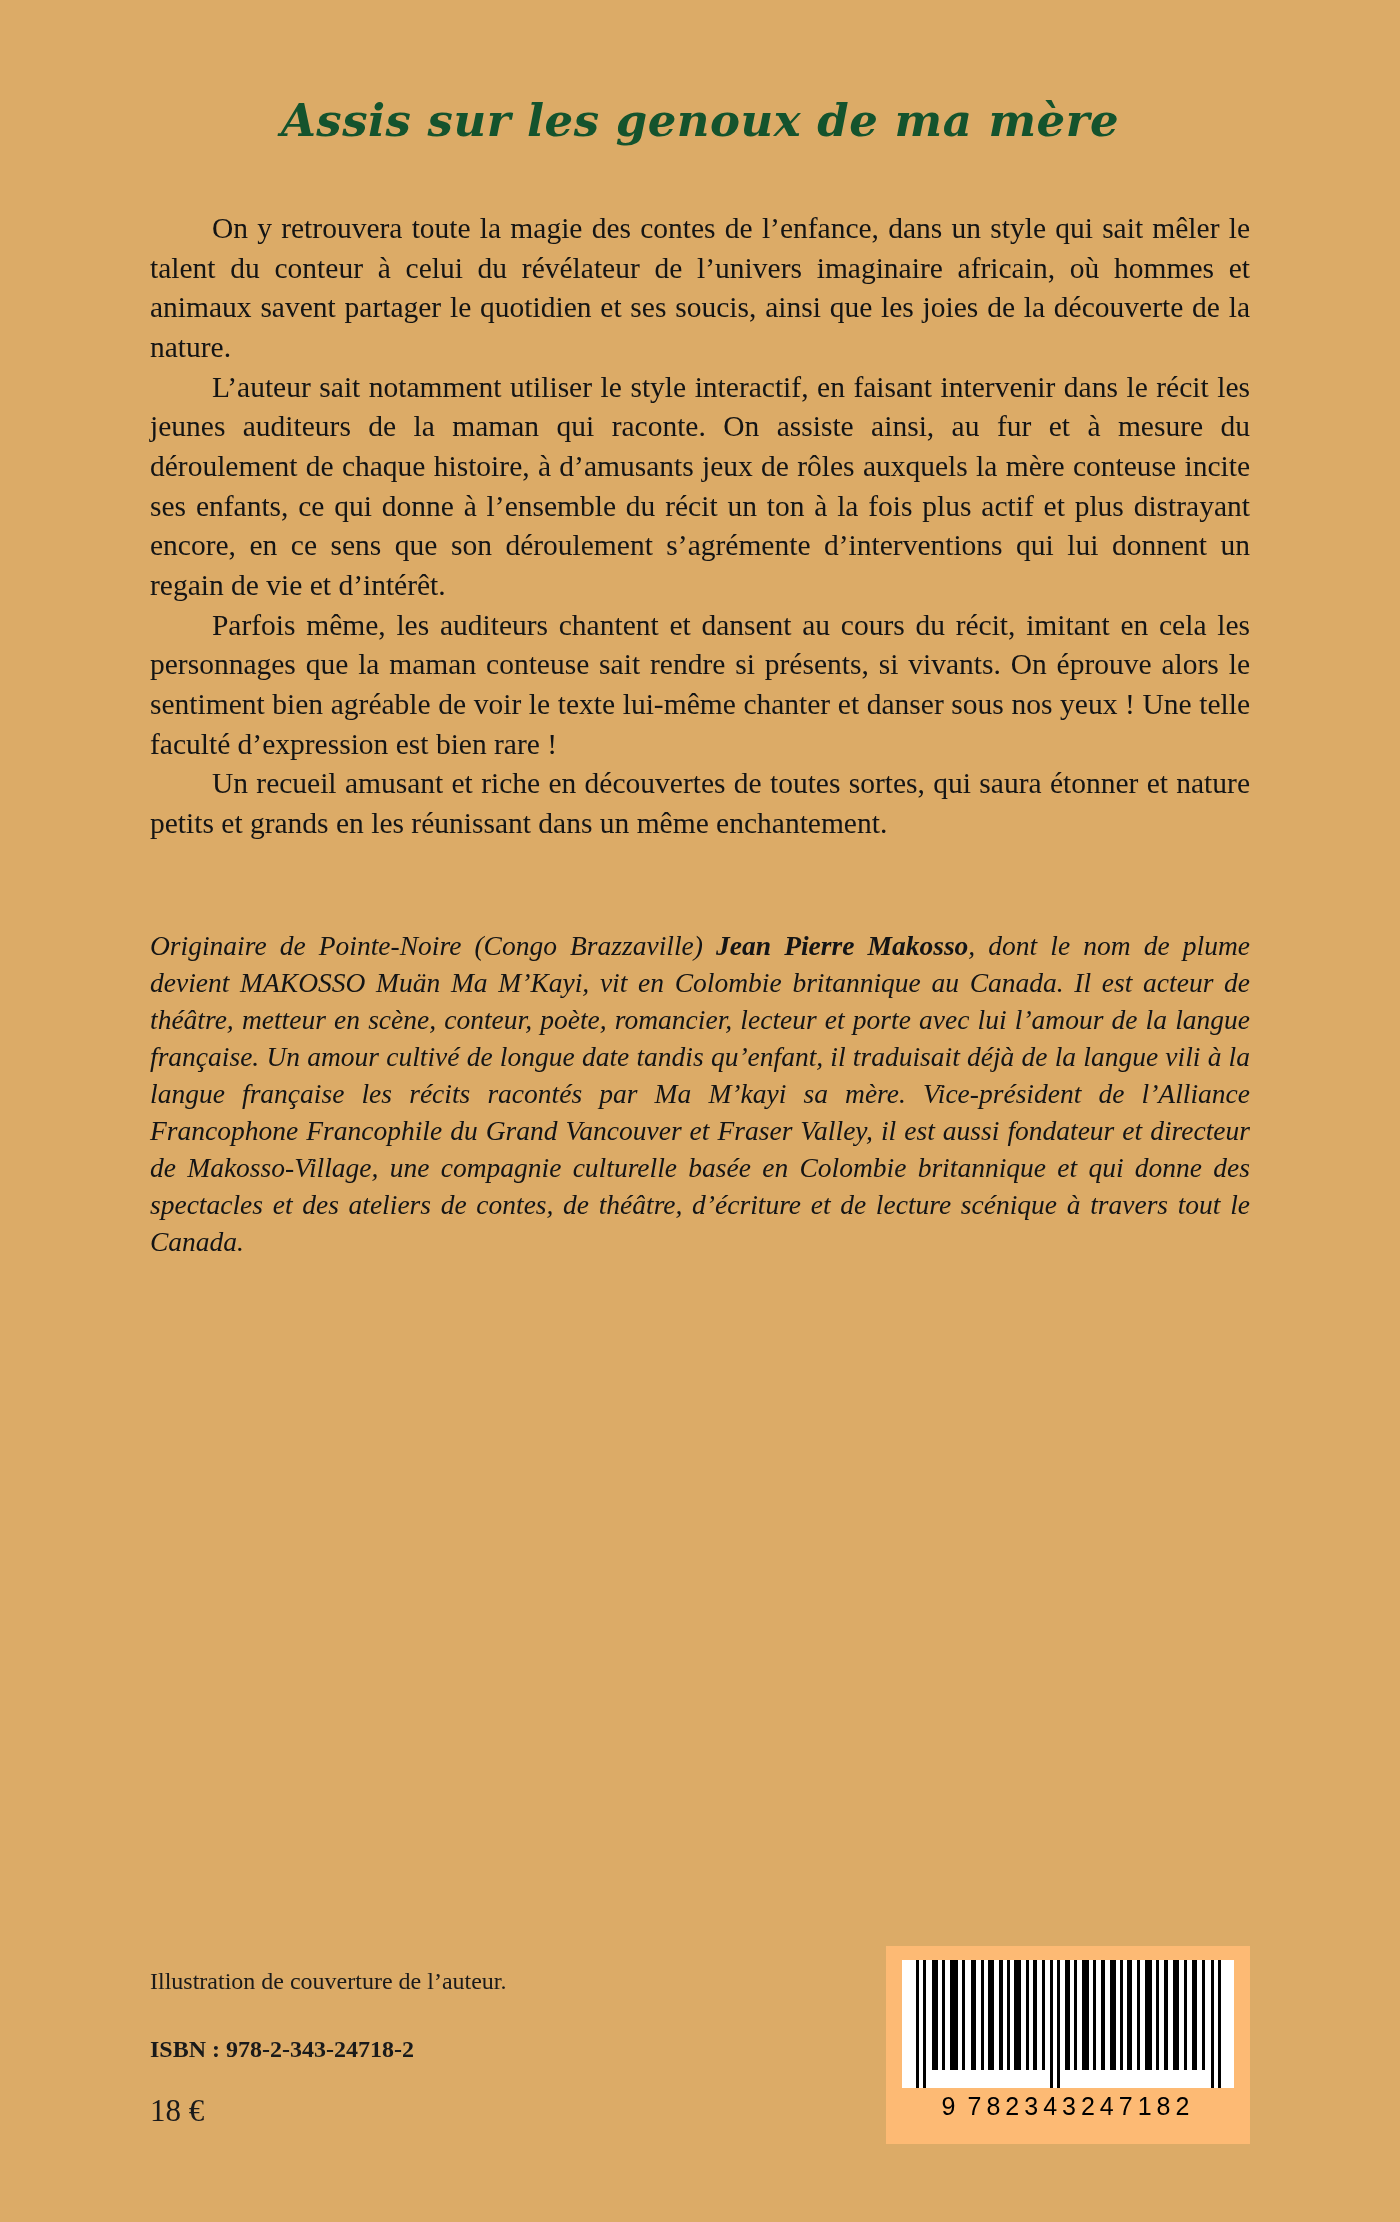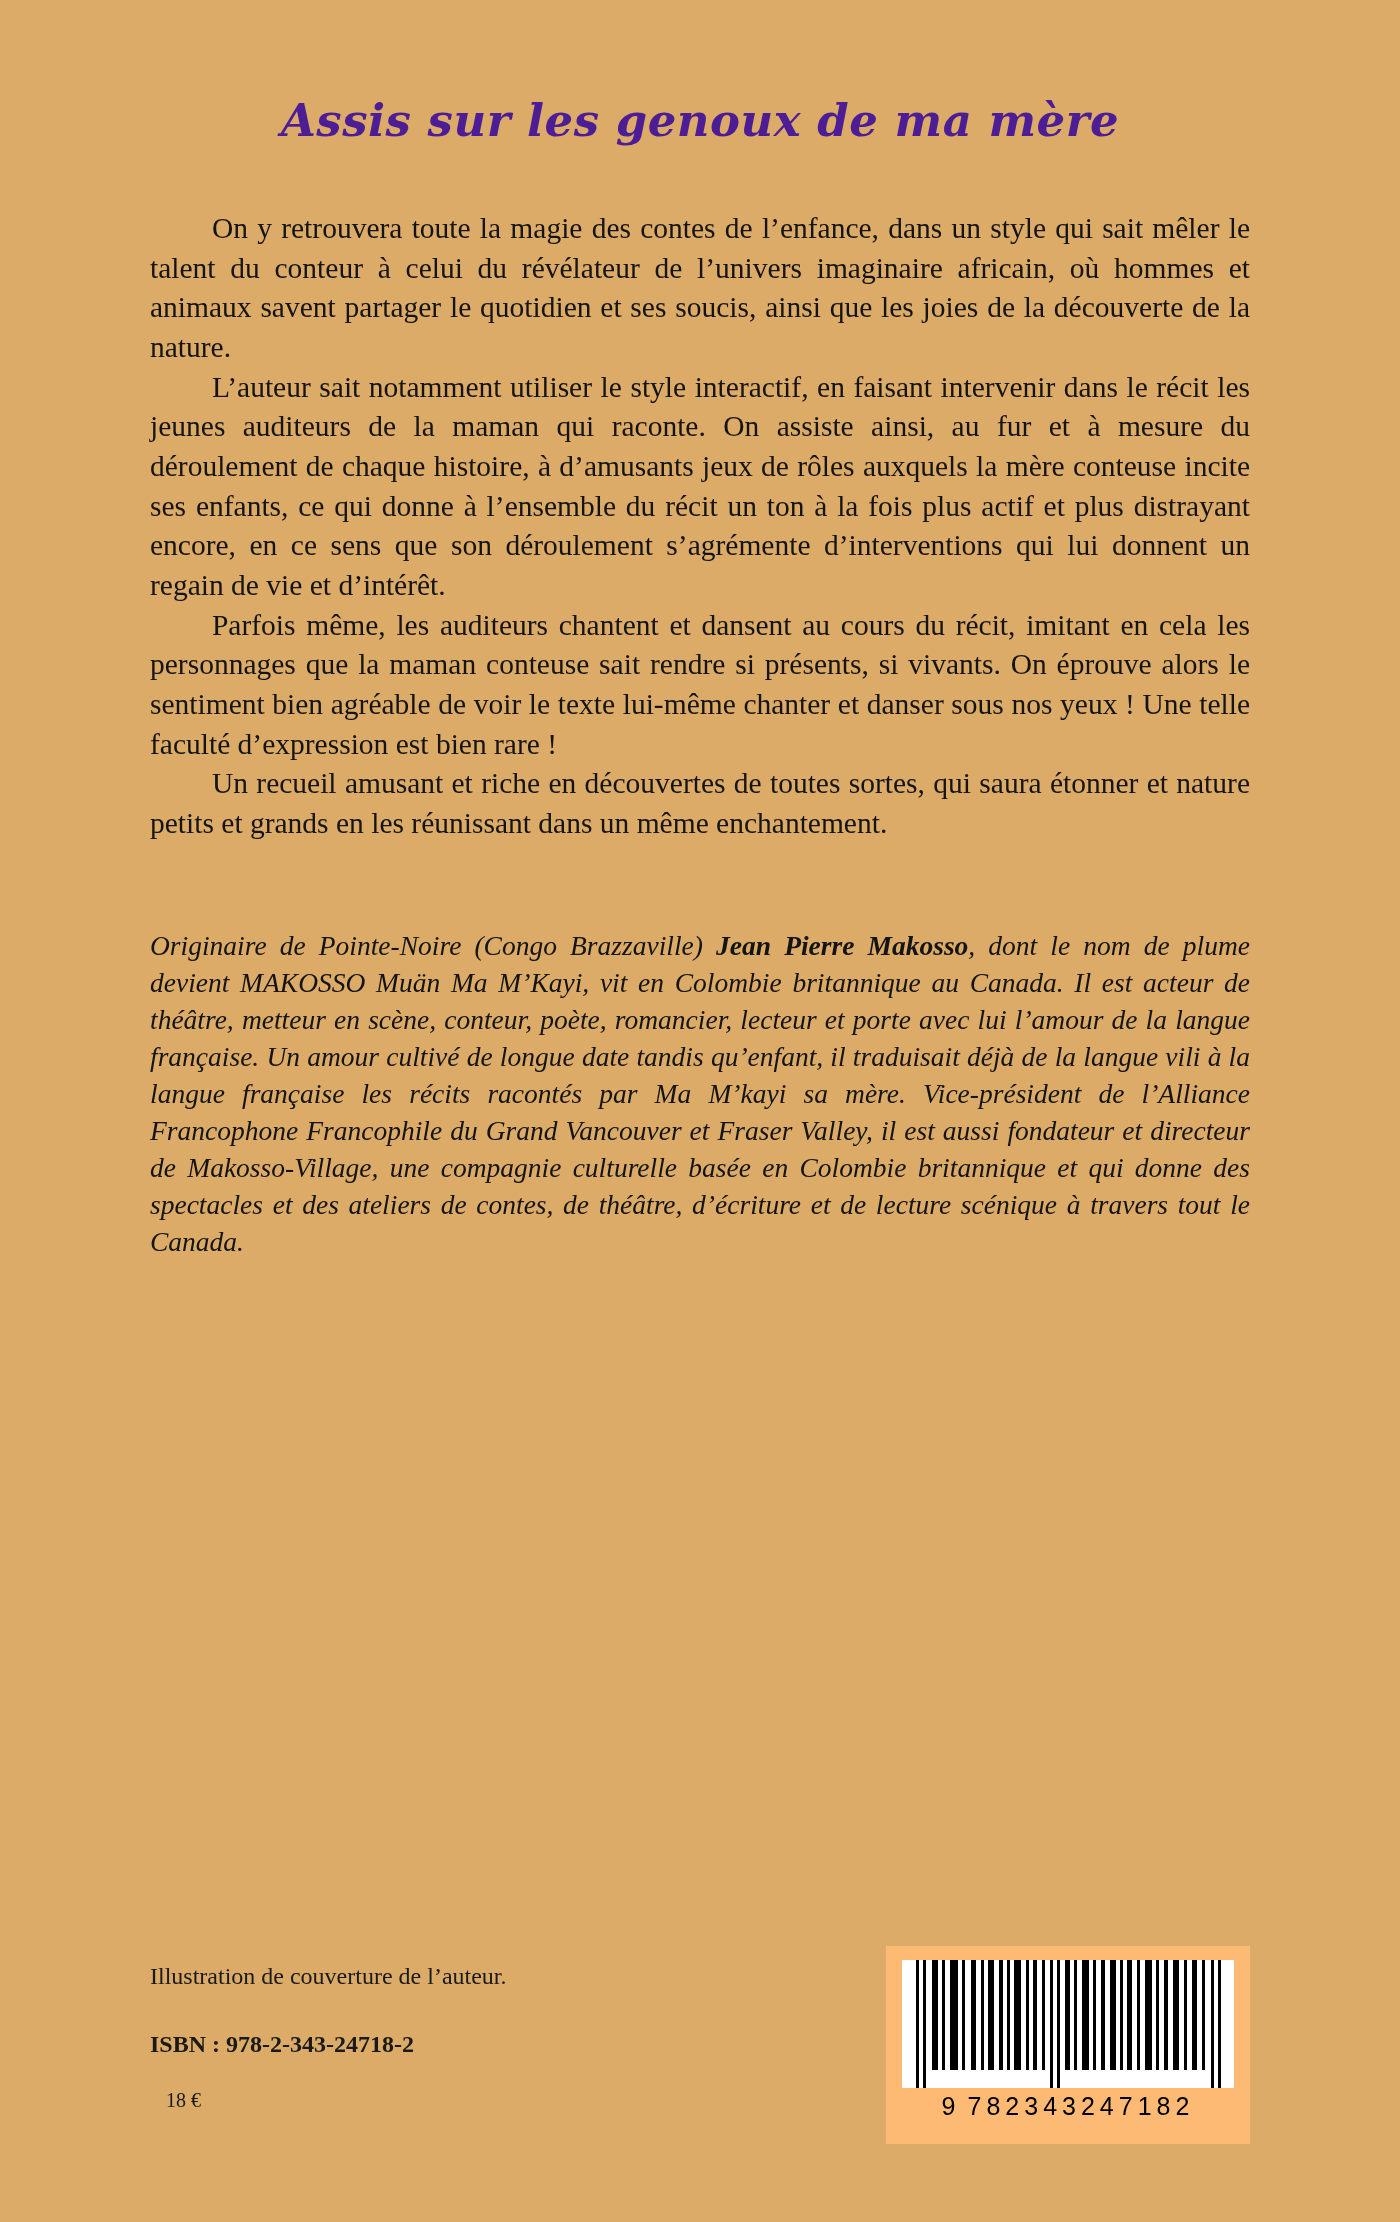--- a/index.html
+++ b/index.html
@@ -23,21 +23,21 @@
   }
   .title {
     margin: 0;
     padding-top: 94px;
     text-align: center;
     font-family: "DejaVu Serif", serif;
     font-style: italic;
     font-weight: bold;
     font-size: 45px;
     letter-spacing: 0.5px;
-    color: #4c1d95;
+    color: #14532d;
   }
   .blurb {
     margin-top: 62px;
     font-size: 29.5px;
     line-height: 1.345;
     text-align: justify;
     text-justify: inter-word;
     color: #141414;
   }
   .blurb p {
@@ -70,22 +70,22 @@
     line-height: 1.0;
   }
   .illus-line {
     margin: 0 0 44px 0;
   }
   .isbn-line {
     margin: 0 8px 34px 0;
     font-weight: bold;
   }
   .price-line {
-    margin: 16px;
-    font-size: 20px;
+    margin: 0;
+    font-size: 31px;
   }
   .barcode-box {
     position: absolute;
     right: 0;
     bottom: -18px;
     width: 364px;
     height: 198px;
     background: #fdba74;
     box-sizing: border-box;
     padding: 14px 16px 12px 16px;

